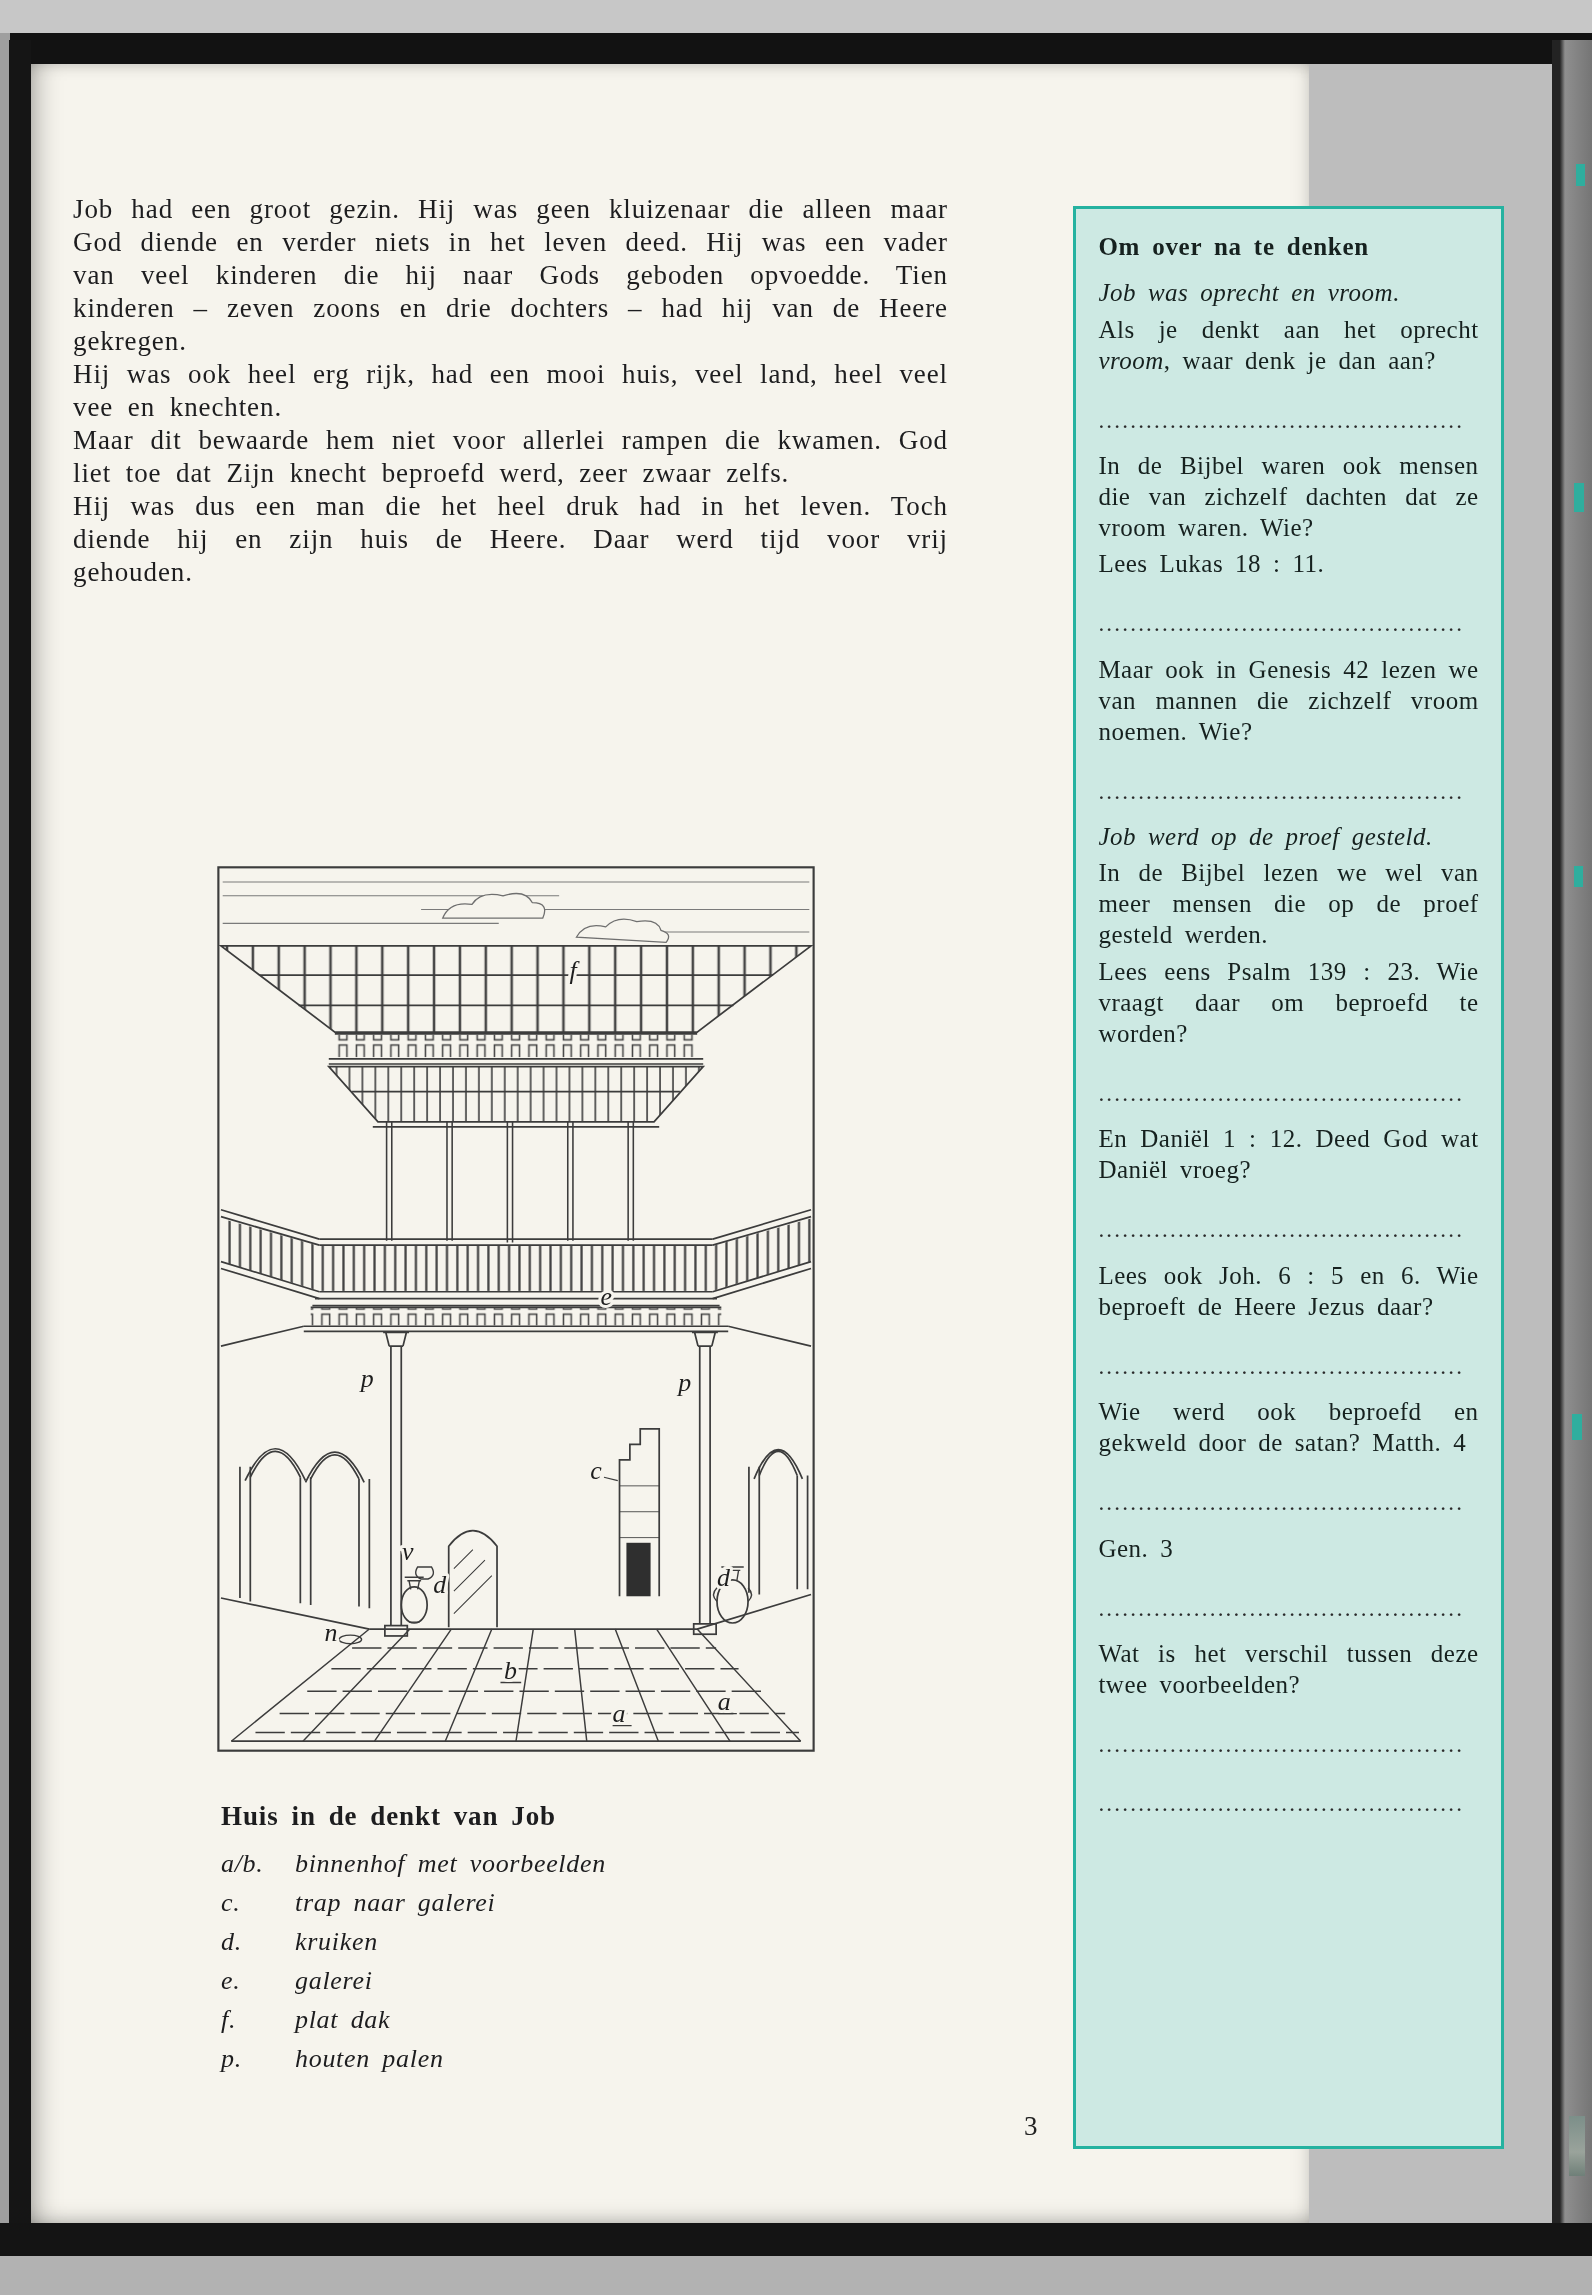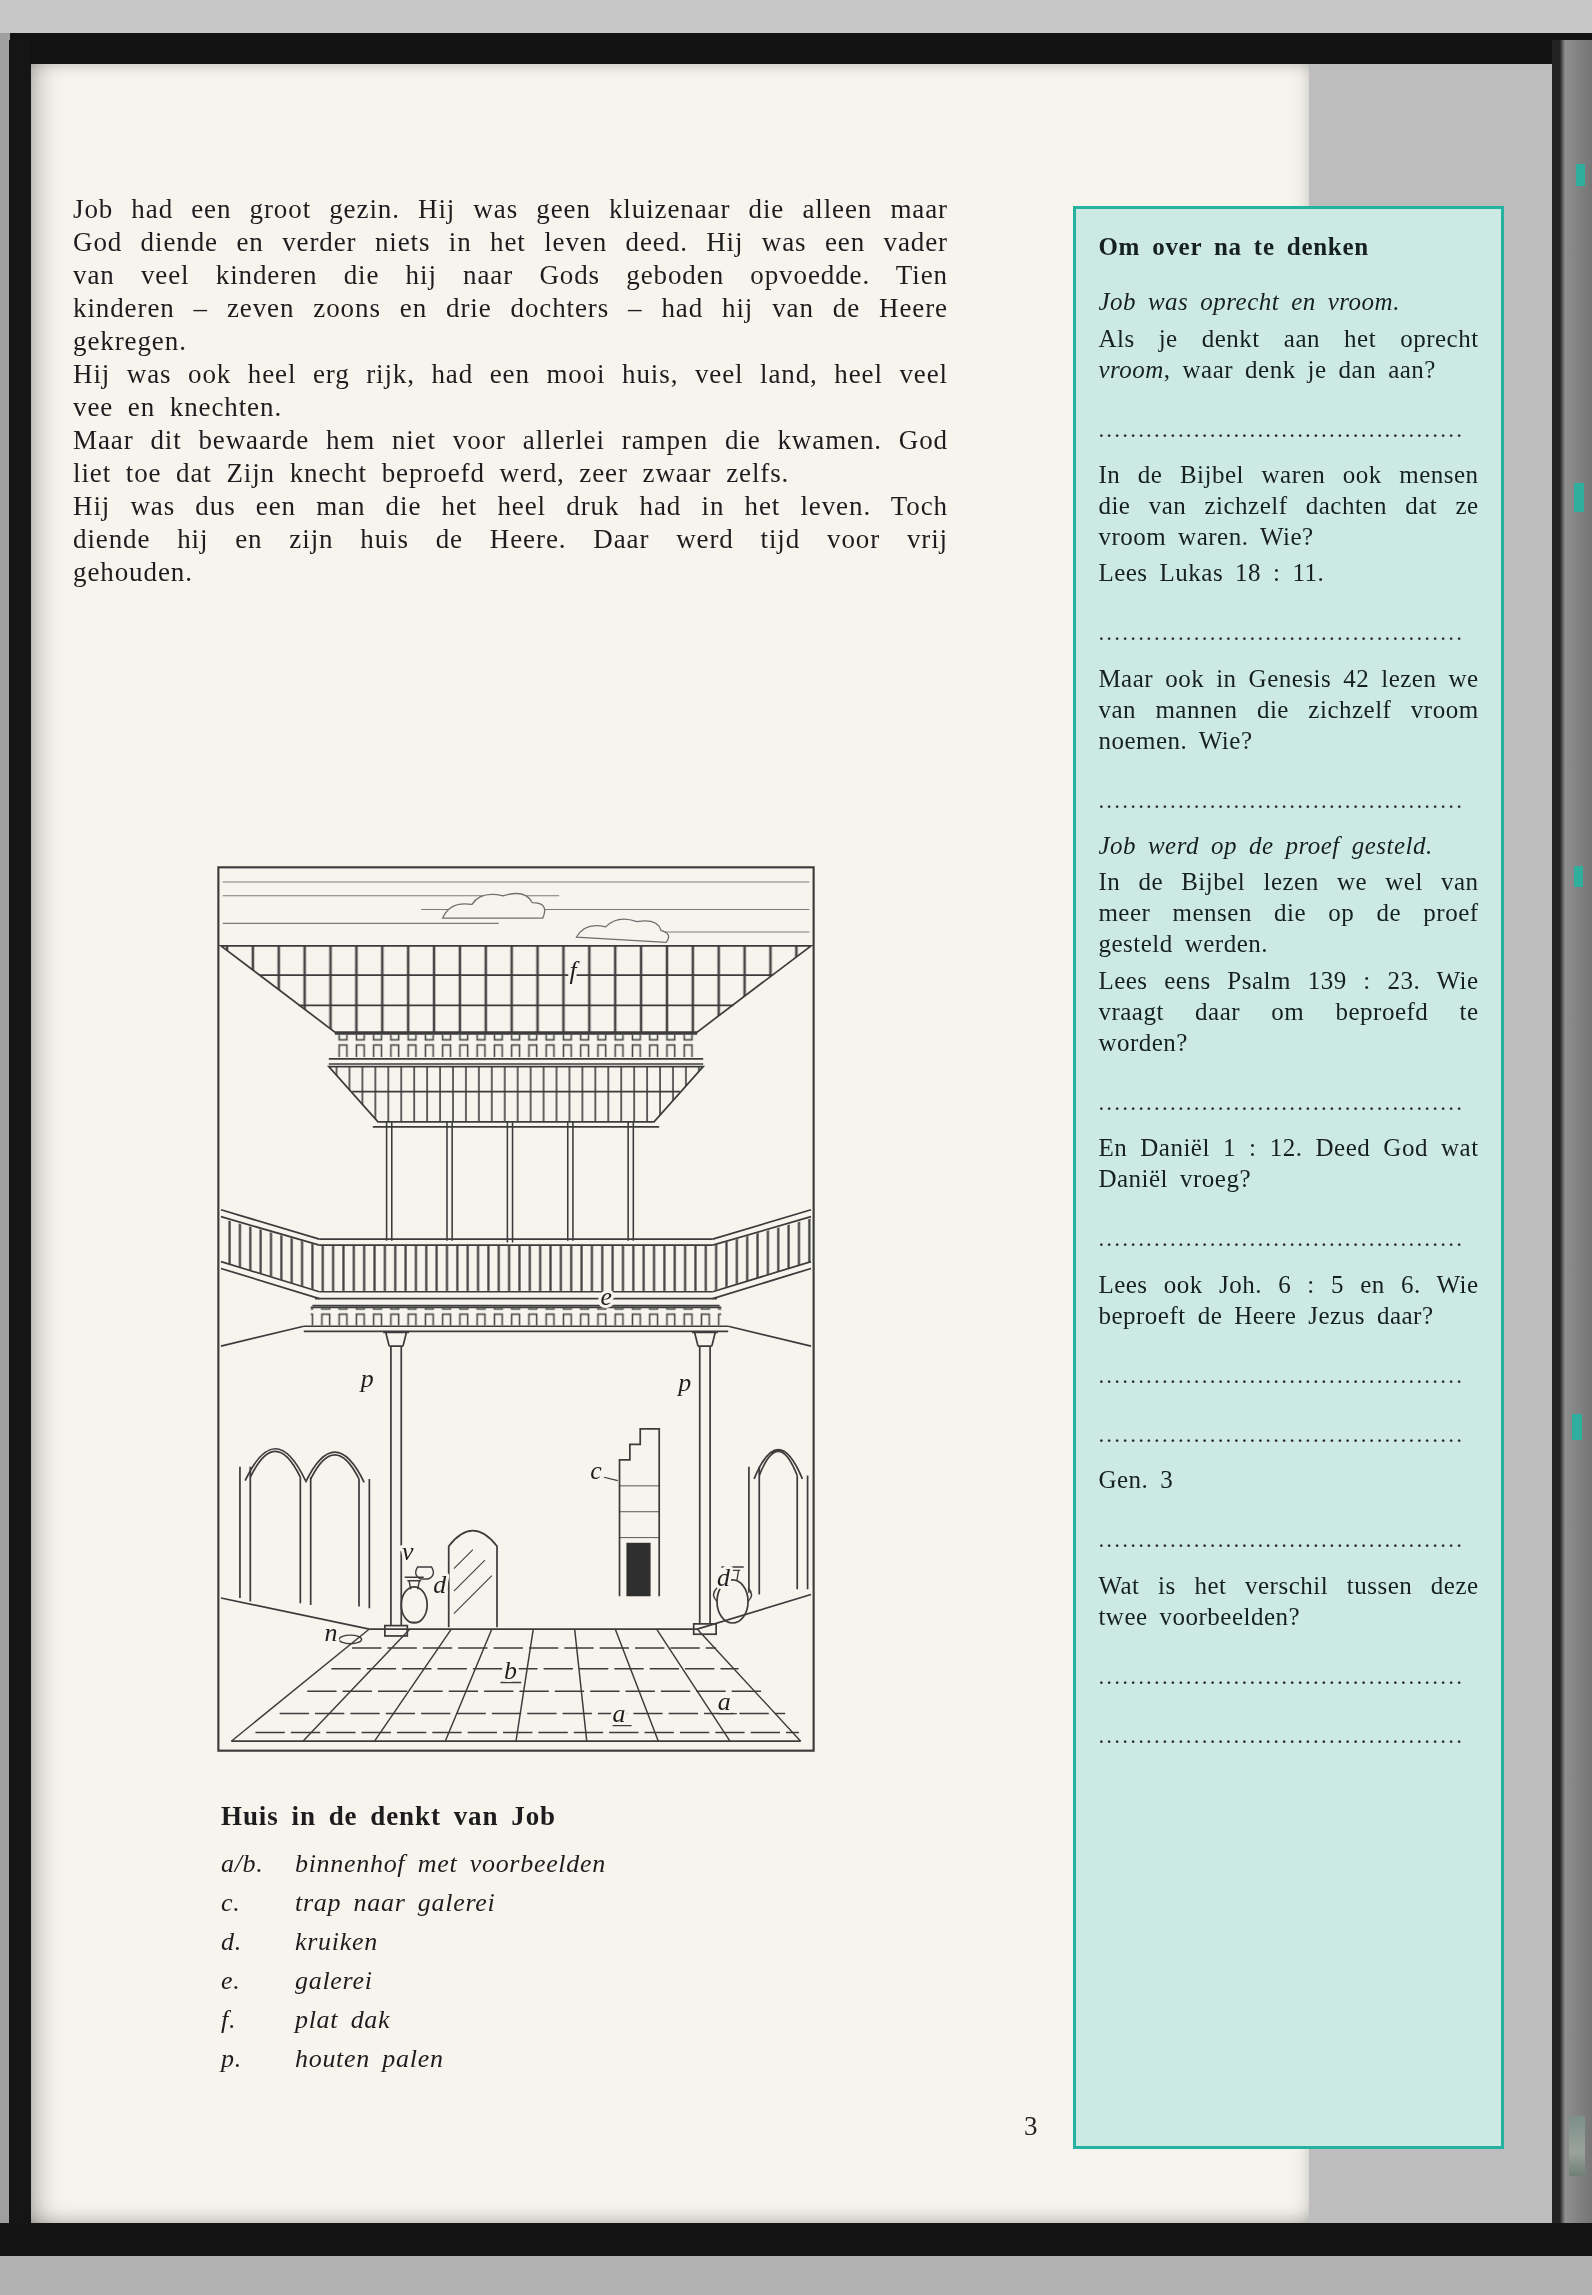--- a/index.html
+++ b/index.html
@@ -39,21 +39,21 @@
   .cap-title { font-weight:bold; font-size:27px; letter-spacing:0.9px; word-spacing:5.2px; margin-bottom:12px; }
   .legend-row { display:flex; font-style:italic; font-size:26px; line-height:39px;
                 letter-spacing:0.7px; word-spacing:5.2px; }
   .legend-key { width:74px; flex:none; }
 
   .thinkbox { left:1042px; top:142px; width:431px; height:1943px;
               background:#cde9e3; border:3.5px solid #25b2a0; padding:22.4px 22.4px 17.3px;
               color:#16211f; font-size:25px; line-height:31px; text-align:justify;
               letter-spacing:0.5px; word-spacing:5.2px; overflow:hidden; }
   .thinkbox p { margin:0 0 5.2px; }
-  .tb-title { font-weight:bold; margin-bottom:24px; letter-spacing:0.7px; }
+  .tb-title { font-weight:bold; margin-bottom:15px; letter-spacing:0.7px; }
   .italic { font-style:italic; }
   .dots { margin:31px 0 15.5px; font-size:23px; line-height:28px; letter-spacing:2.2px;
           color:#2a2a2a; white-space:nowrap; overflow:hidden; width:96%; }
 
   .pageno { left:993px; top:2047px; font-size:27px; color:#222; }
 
   .edge-mark { position:absolute; }
   .mark-teal { background:#2fae9e; }
   .mark-smudge { background:linear-gradient(180deg,#7c8f89,#9aa39b 60%,#6f7f78); }
 </style>
@@ -235,20 +235,21 @@
       <p>In de Bijbel lezen we wel van meer mensen die op de proef gesteld werden.</p>
       <p>Lees eens Psalm 139 : 23. Wie vraagt daar om beproefd te worden?</p>
       <div class="dots">..........................................................</div>
 
       <p>En Daniël 1 : 12. Deed God wat Daniël vroeg?</p>
       <div class="dots">..........................................................</div>
 
       <p>Lees ook Joh. 6 : 5 en 6. Wie beproeft de Heere Jezus daar?</p>
       <div class="dots">..........................................................</div>
 
+      <p>Wie werd ook beproefd en gekweld door de satan? Matth. 4</p>
       <div class="dots">..........................................................</div>
 
       <p>Gen. 3</p>
       <div class="dots">..........................................................</div>
 
       <p>Wat is het verschil tussen deze twee voorbeelden?</p>
       <div class="dots">..........................................................</div>
       <div class="dots">..........................................................</div>
     </aside>
 

